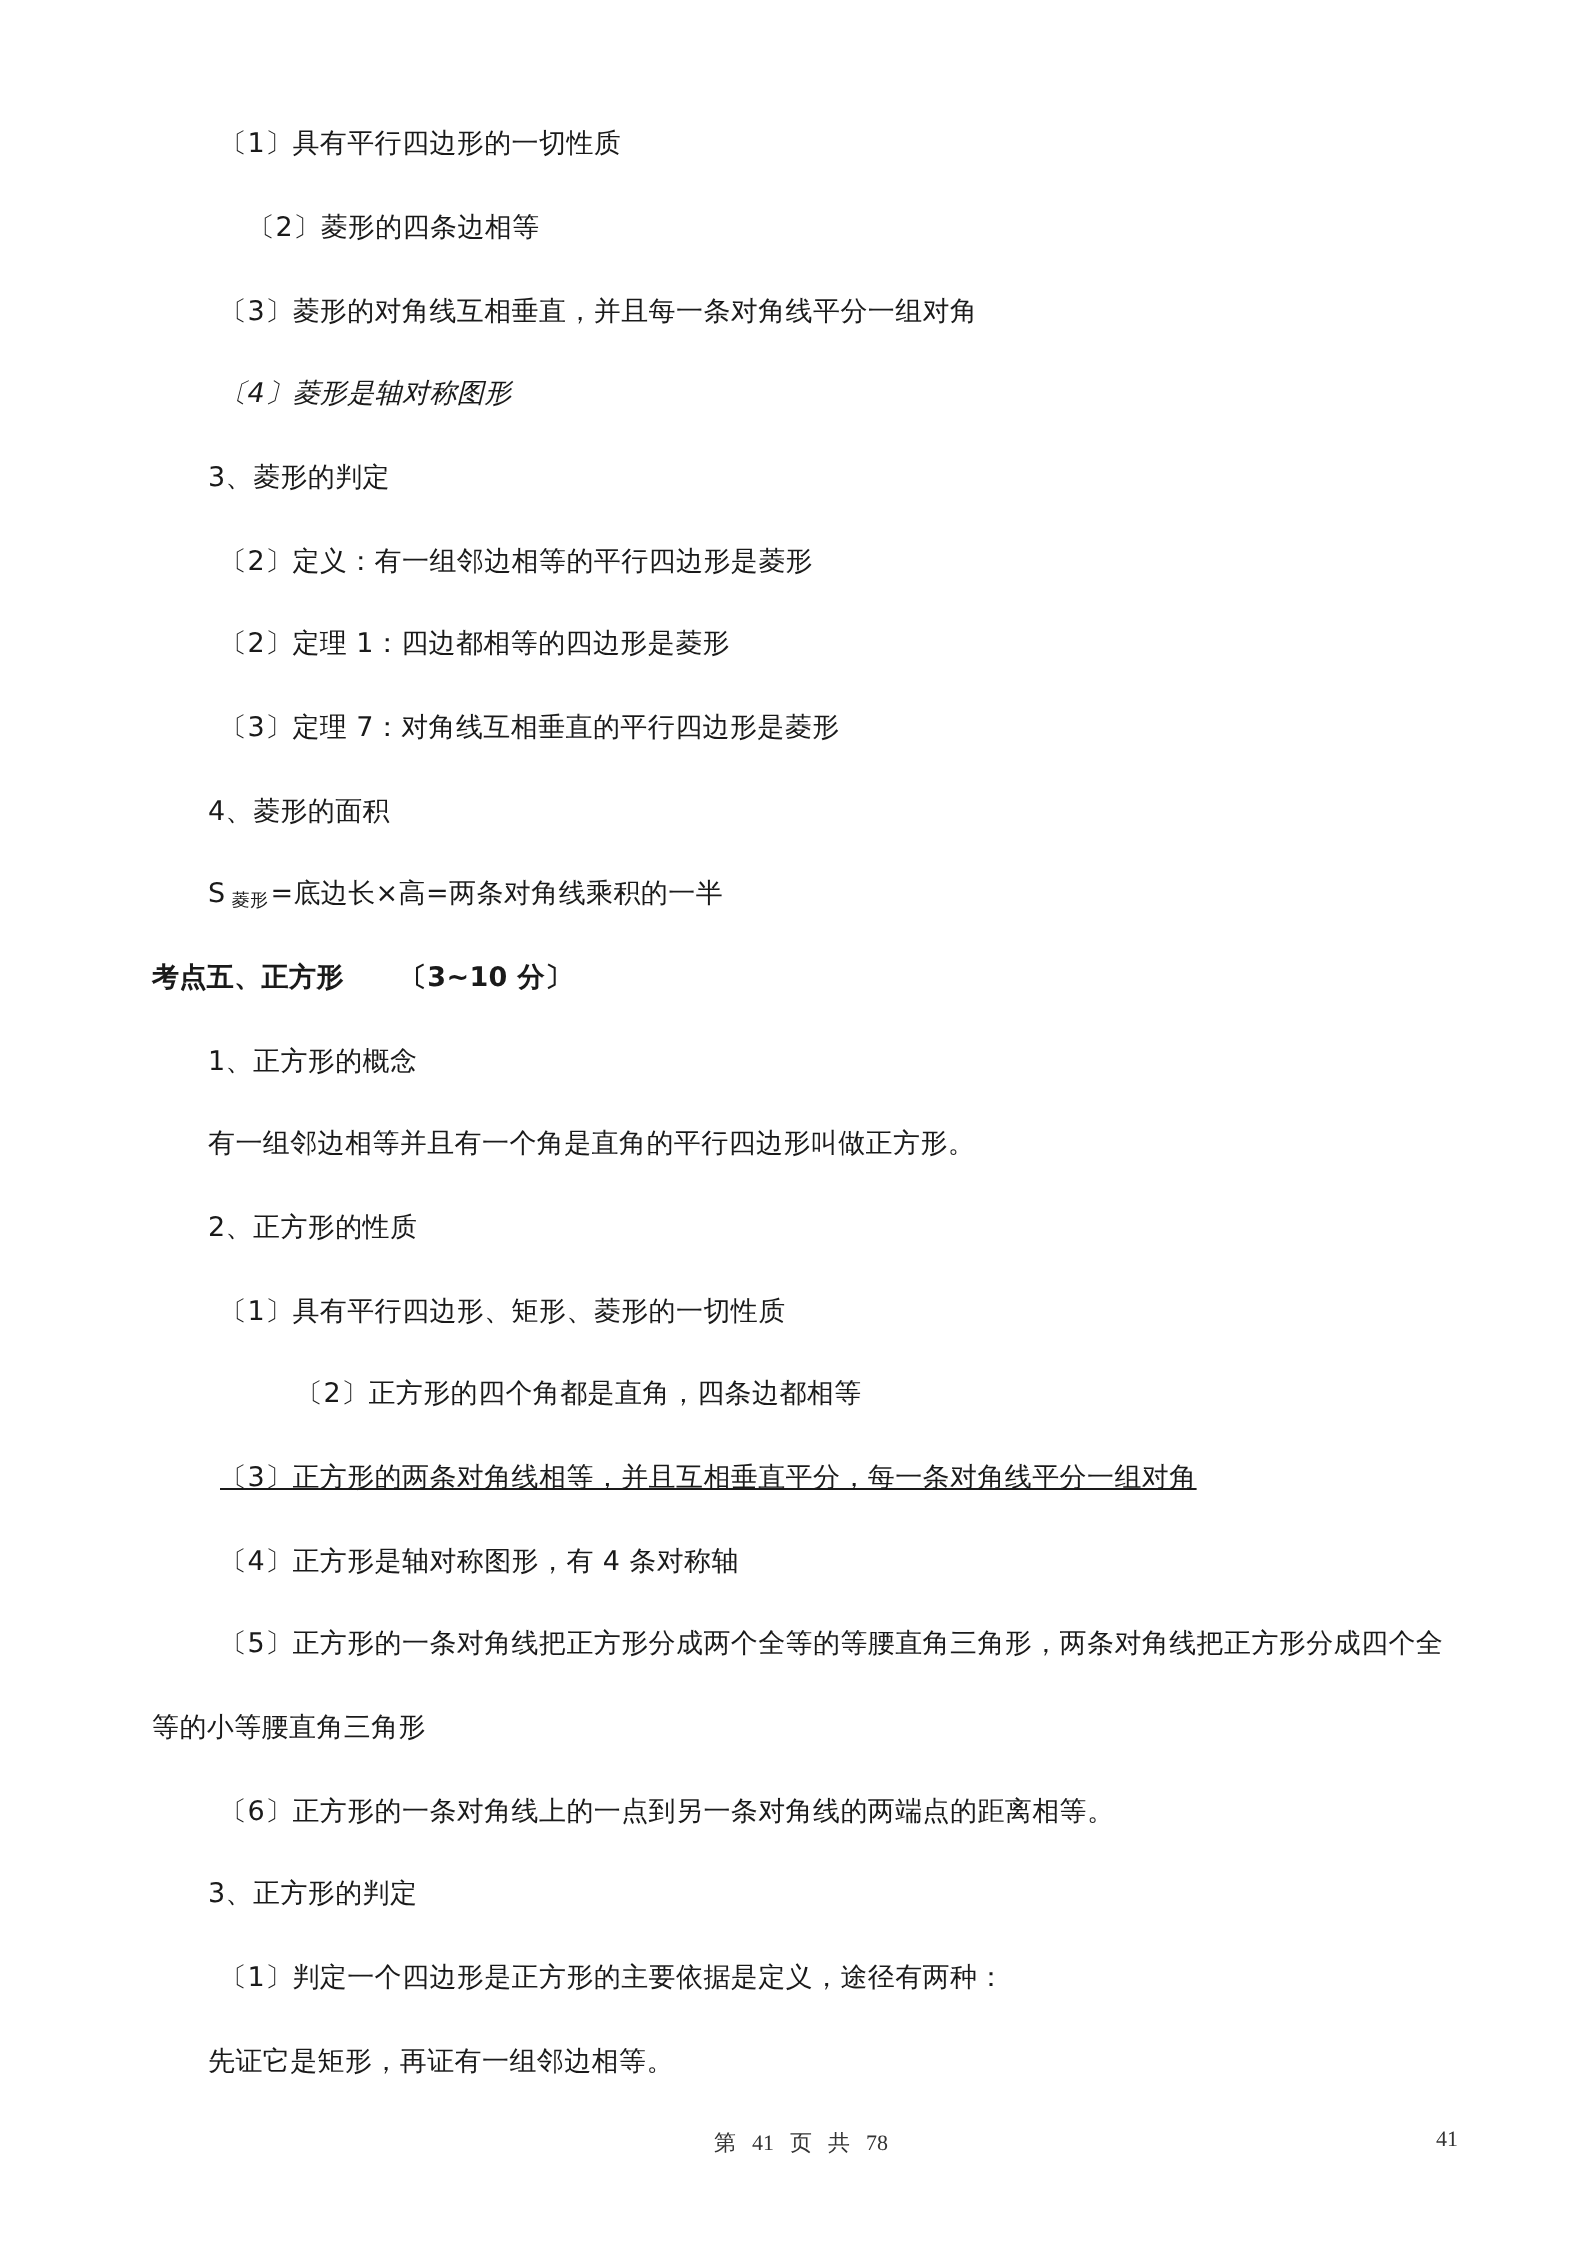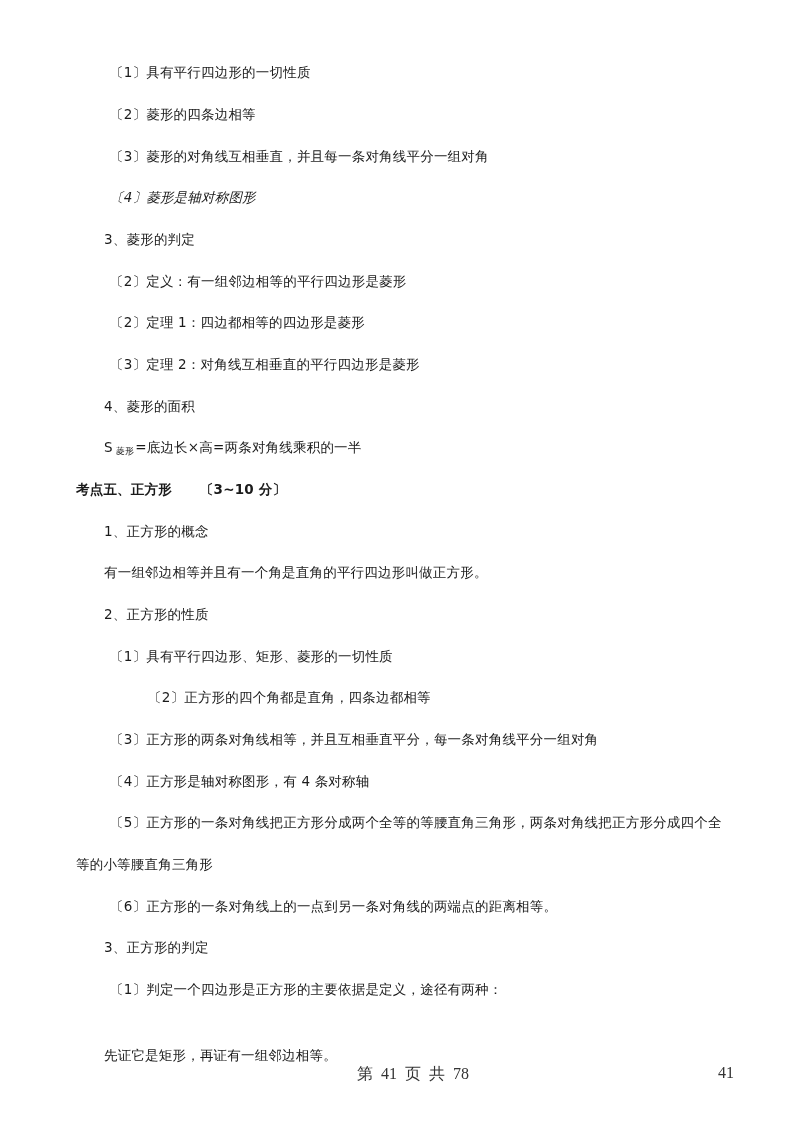--- a/index.html
+++ b/index.html
@@ -13,65 +13,65 @@
     font-size: 13.5px;
     line-height: 18px;
     white-space: nowrap;
     letter-spacing: 0.2px;
   }
   .bold { font-weight: bold; }
   .sub { font-size: 9px; vertical-align: -2px; margin-left: 3px; margin-right: 1px; }
   .footer {
     position: absolute;
     font-family: "Liberation Serif", "DejaVu Serif", serif;
-    font-size: 16px;
+    font-size: 11px;
     color: #333;
     white-space: nowrap;
   }
   .footer .gap { display: inline-block; width: 8px; }
   .score { margin-left: 28px; }
 </style>
 </head>
 <body>
 
 <div>
 
   <div class="line" style="left:110px; top:63px;">〔1〕具有平行四边形的一切性质</div>
-  <div class="line" style="left:110px; top:105px;">〔2〕菱形的四条边相等</div>
+  <div class="line" style="left:124px; top:105px;">〔2〕菱形的四条边相等</div>
   <div class="line" style="left:110px; top:147px;">〔3〕菱形的对角线互相垂直，并且每一条对角线平分一组对角</div>
   <div class="line" style="left:110px; top:188px;font-style:italic;">〔4〕菱形是轴对称图形</div>
 
   <div class="line" style="left:104px; top:230px;">3、菱形的判定</div>
   <div class="line" style="left:110px; top:272px;">〔2〕定义：有一组邻边相等的平行四边形是菱形</div>
   <div class="line" style="left:110px; top:313px;">〔2〕定理 1：四边都相等的四边形是菱形</div>
-  <div class="line" style="left:110px; top:355px;">〔3〕定理 2：对角线互相垂直的平行四边形是菱形</div>
+  <div class="line" style="left:110px; top:355px;">〔3〕定理 7：对角线互相垂直的平行四边形是菱形</div>
 
   <div class="line" style="left:104px; top:397px;">4、菱形的面积</div>
   <div class="line" style="left:104px; top:438px;">
     <span>S</span><span class="sub">菱形</span><span>=底边长×高=两条对角线乘积的一半</span>
   </div>
 
   <div class="line bold" style="left:76px; top:480px;">
     <span>考点五、正方形</span><span class="score">〔3~10 分〕</span>
   </div>
 
   <div class="line" style="left:104px; top:522px;">1、正方形的概念</div>
   <div class="line" style="left:104px; top:563px;">有一组邻边相等并且有一个角是直角的平行四边形叫做正方形。</div>
 
   <div class="line" style="left:104px; top:605px;">2、正方形的性质</div>
   <div class="line" style="left:110px; top:647px;">〔1〕具有平行四边形、矩形、菱形的一切性质</div>
   <div class="line" style="left:110px; top:688px;margin-left:38px;">〔2〕正方形的四个角都是直角，四条边都相等</div>
-  <div class="line" style="left:110px; top:730px;">〔3〕正方形的两条对角线相等，并且互相垂直平分，每一条对角线平分一组对角</div>
+  <div class="line" style="left:110px; top:730px;text-decoration:underline;">〔3〕正方形的两条对角线相等，并且互相垂直平分，每一条对角线平分一组对角</div>
   <div class="line" style="left:110px; top:772px;">〔4〕正方形是轴对称图形，有 4 条对称轴</div>
   <div class="line" style="left:110px; top:813px;">〔5〕正方形的一条对角线把正方形分成两个全等的等腰直角三角形，两条对角线把正方形分成四个全</div>
   <div class="line" style="left:76px; top:855px;">等的小等腰直角三角形</div>
   <div class="line" style="left:110px; top:897px;">〔6〕正方形的一条对角线上的一点到另一条对角线的两端点的距离相等。</div>
 
   <div class="line" style="left:104px; top:938px;">3、正方形的判定</div>
   <div class="line" style="left:110px; top:980px;">〔1〕判定一个四边形是正方形的主要依据是定义，途径有两种：</div>
-  <div class="line" style="left:104px; top:1022px;margin-top:24px;">先证它是矩形，再证有一组邻边相等。</div>
+  <div class="line" style="left:104px; top:1022px;">先证它是矩形，再证有一组邻边相等。</div>
 
   <div class="footer" style="left:357px; top:1064px;">
     <span>第</span><span class="gap"></span><span>41</span><span class="gap"></span><span>页</span><span class="gap"></span><span>共</span><span class="gap"></span><span>78</span>
   </div>
   <div class="footer" style="left:718px; top:1064px;">41</div>
 
 </div>
 
 </body></html>

